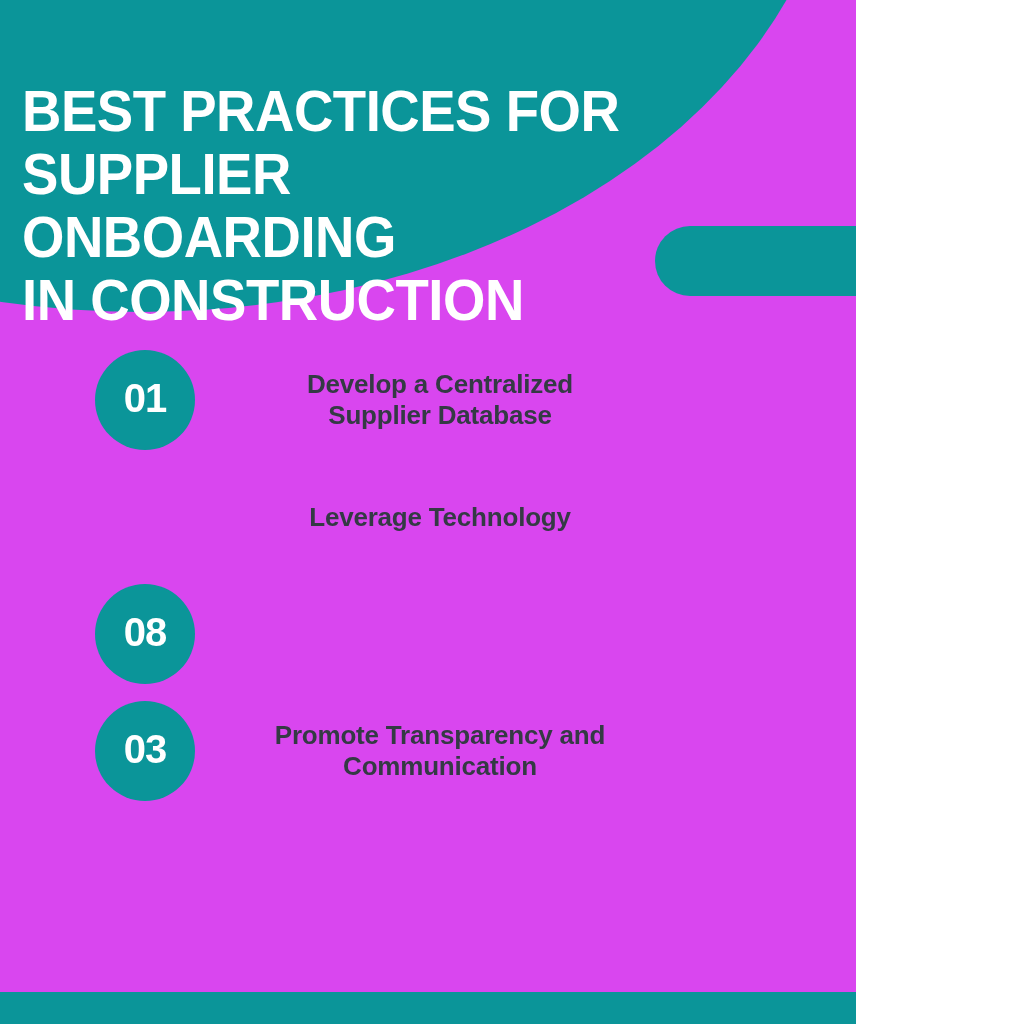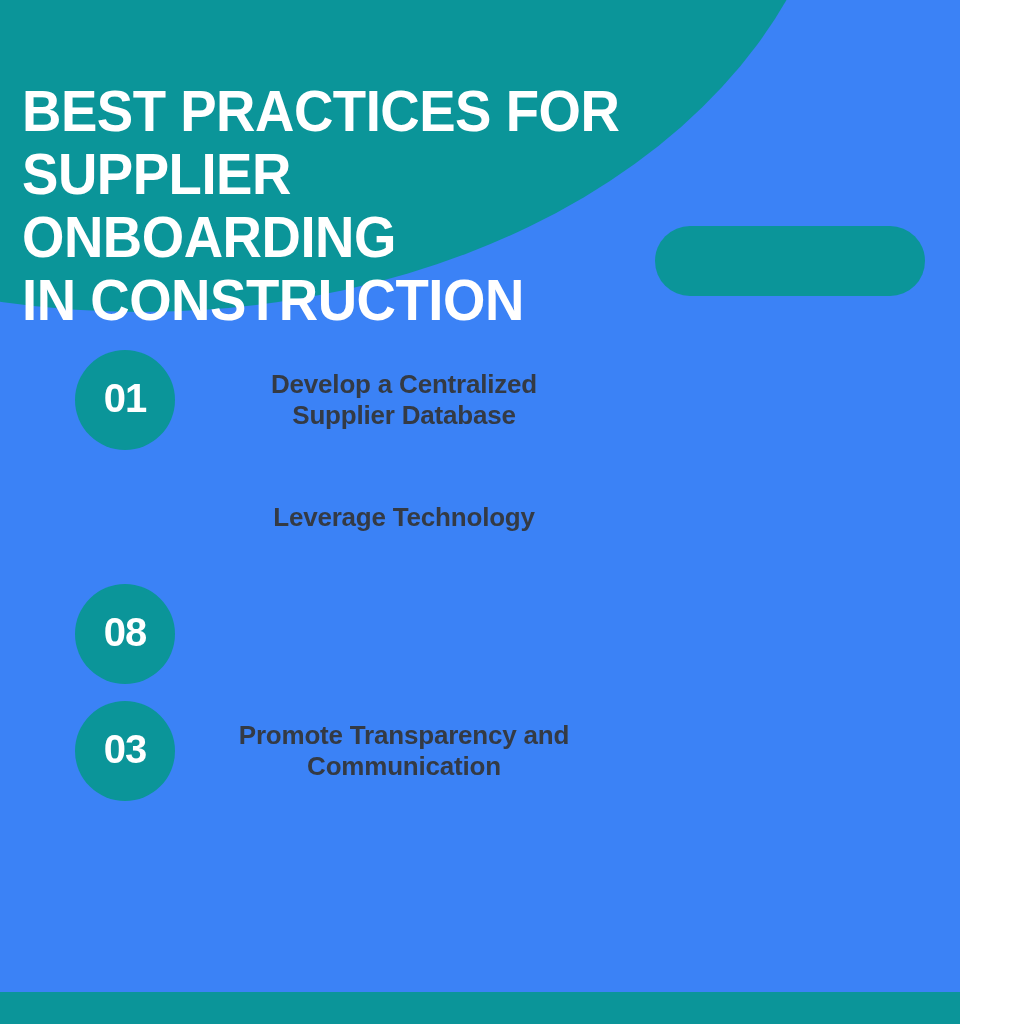--- a/index.html
+++ b/index.html
@@ -7,23 +7,23 @@
     margin: 0;
     padding: 0;
     background: #ffffff;
   }
   body {
     font-family: "Liberation Sans", sans-serif;
   }
 
   .poster {
     position: relative;
-    width: 960px;
+    width: 856px;
     height: 1024px;
-    background: #3b82f6;
+    background: #d946ef;
     overflow: hidden;
   }
 
   
   .header-shape-layer {
     position: absolute;
     left: 0;
     top: 0;
     width: 1024px;
     height: 340px;
@@ -72,20 +72,21 @@
   
   .steps {
     position: absolute;
     left: 0;
     top: 350px;
     width: 1024px;
   }
   .step-row {
     position: relative;
     height: 117px;
+    margin-left: 20px;
   }
   .step-badge {
     position: absolute;
     left: 75px;
     top: 0;
     width: 100px;
     height: 100px;
     border-radius: 50%;
     background: #0B9599;
     color: #ffffff;
@@ -93,21 +94,21 @@
     align-items: center;
     justify-content: center;
     font-size: 40px;
     font-weight: 700;
     letter-spacing: -1px;
     box-sizing: border-box;
     padding-bottom: 3px;
   }
   .step-label {
     position: absolute;
-    left: 184px;
+    left: 200px;
     top: 0;
     width: 440px;
     height: 100px;
     display: flex;
     align-items: center;
     justify-content: center;
     text-align: center;
     color: #343A44;
     font-size: 26px;
     font-weight: 700;

